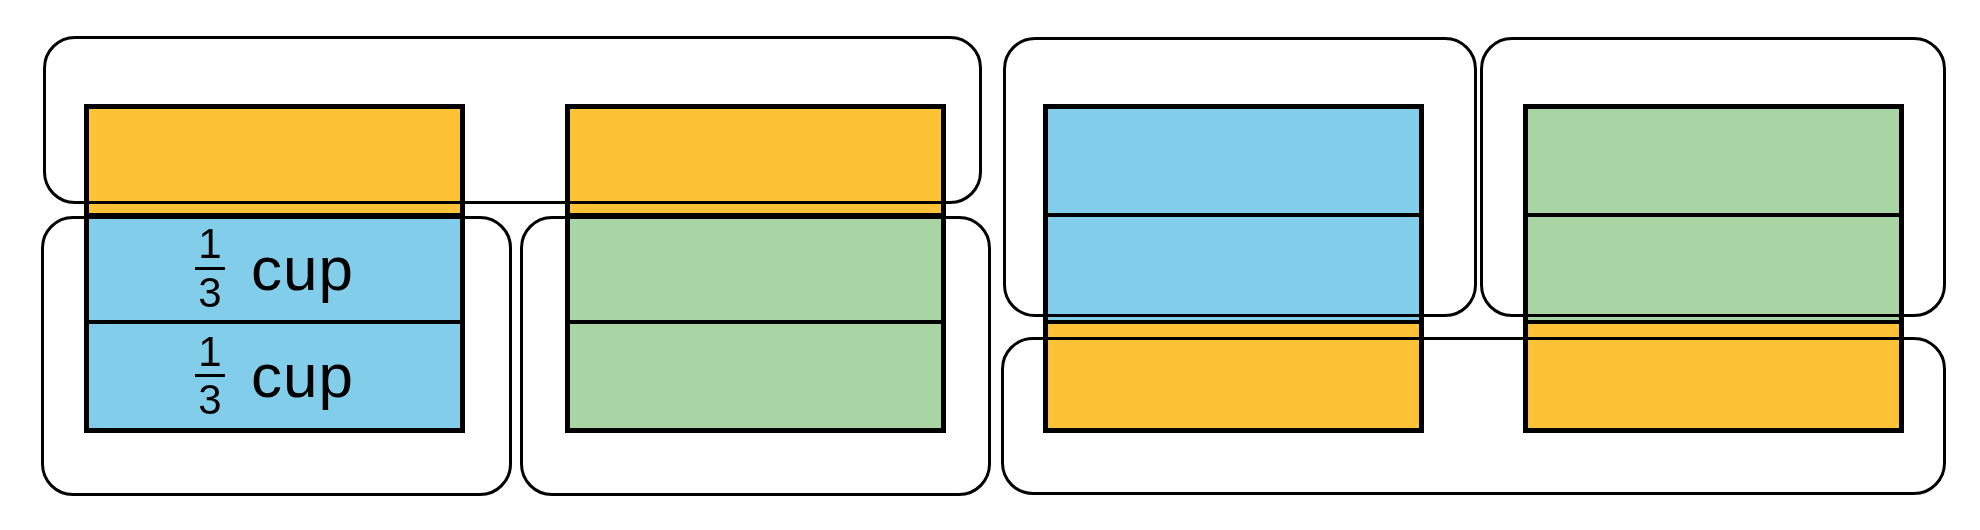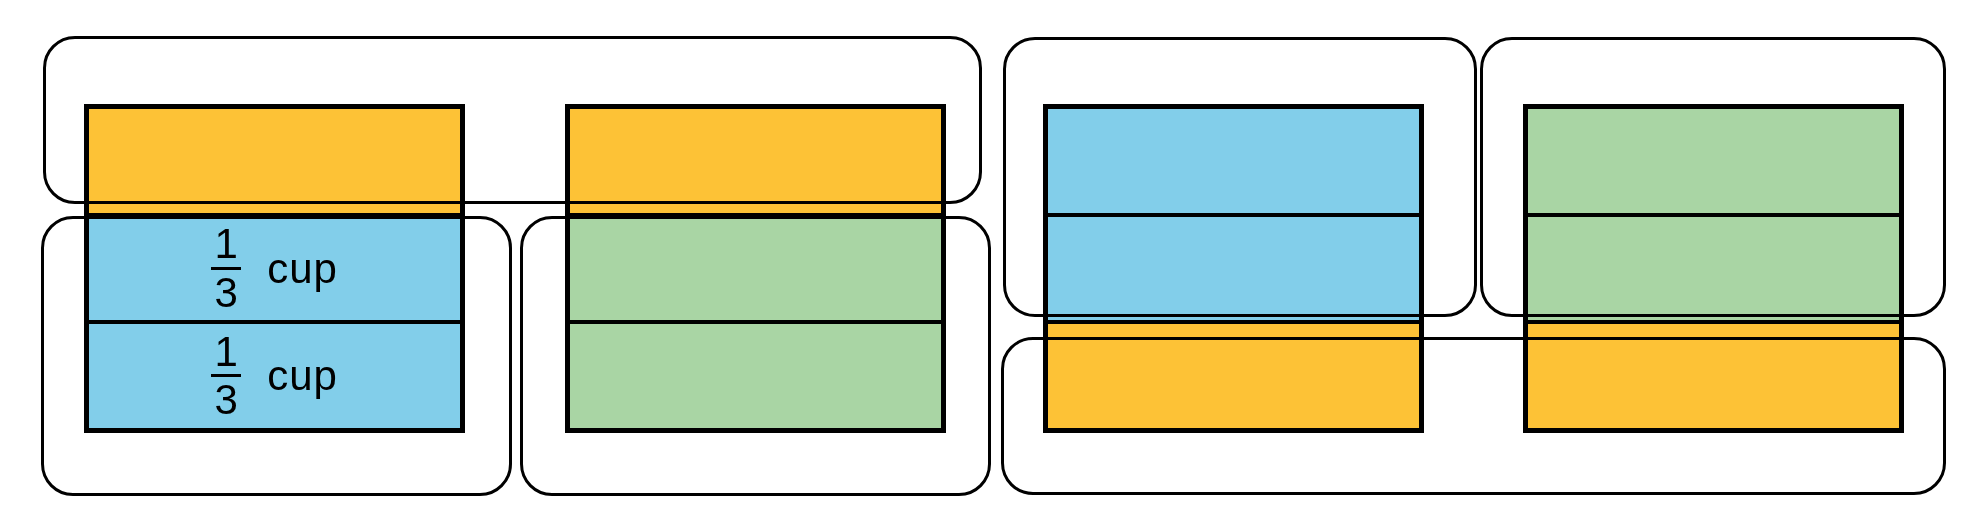--- a/index.html
+++ b/index.html
@@ -55,21 +55,21 @@
     line-height: 0.92;
     font-weight: 400;
   }
   .frac-rule {
     width: 30px;
     height: 0;
     border-top: 3px solid #000;
     margin: 3px 0 4px 0;
   }
   .unit {
-    font-size: 42px;
+    font-size: 62px;
     line-height: 1;
     letter-spacing: 1px;
   }
   
   .outline {
     position: absolute;
     border: 3px solid #000;
     border-radius: 32px;
     box-sizing: border-box;
     background: transparent;

